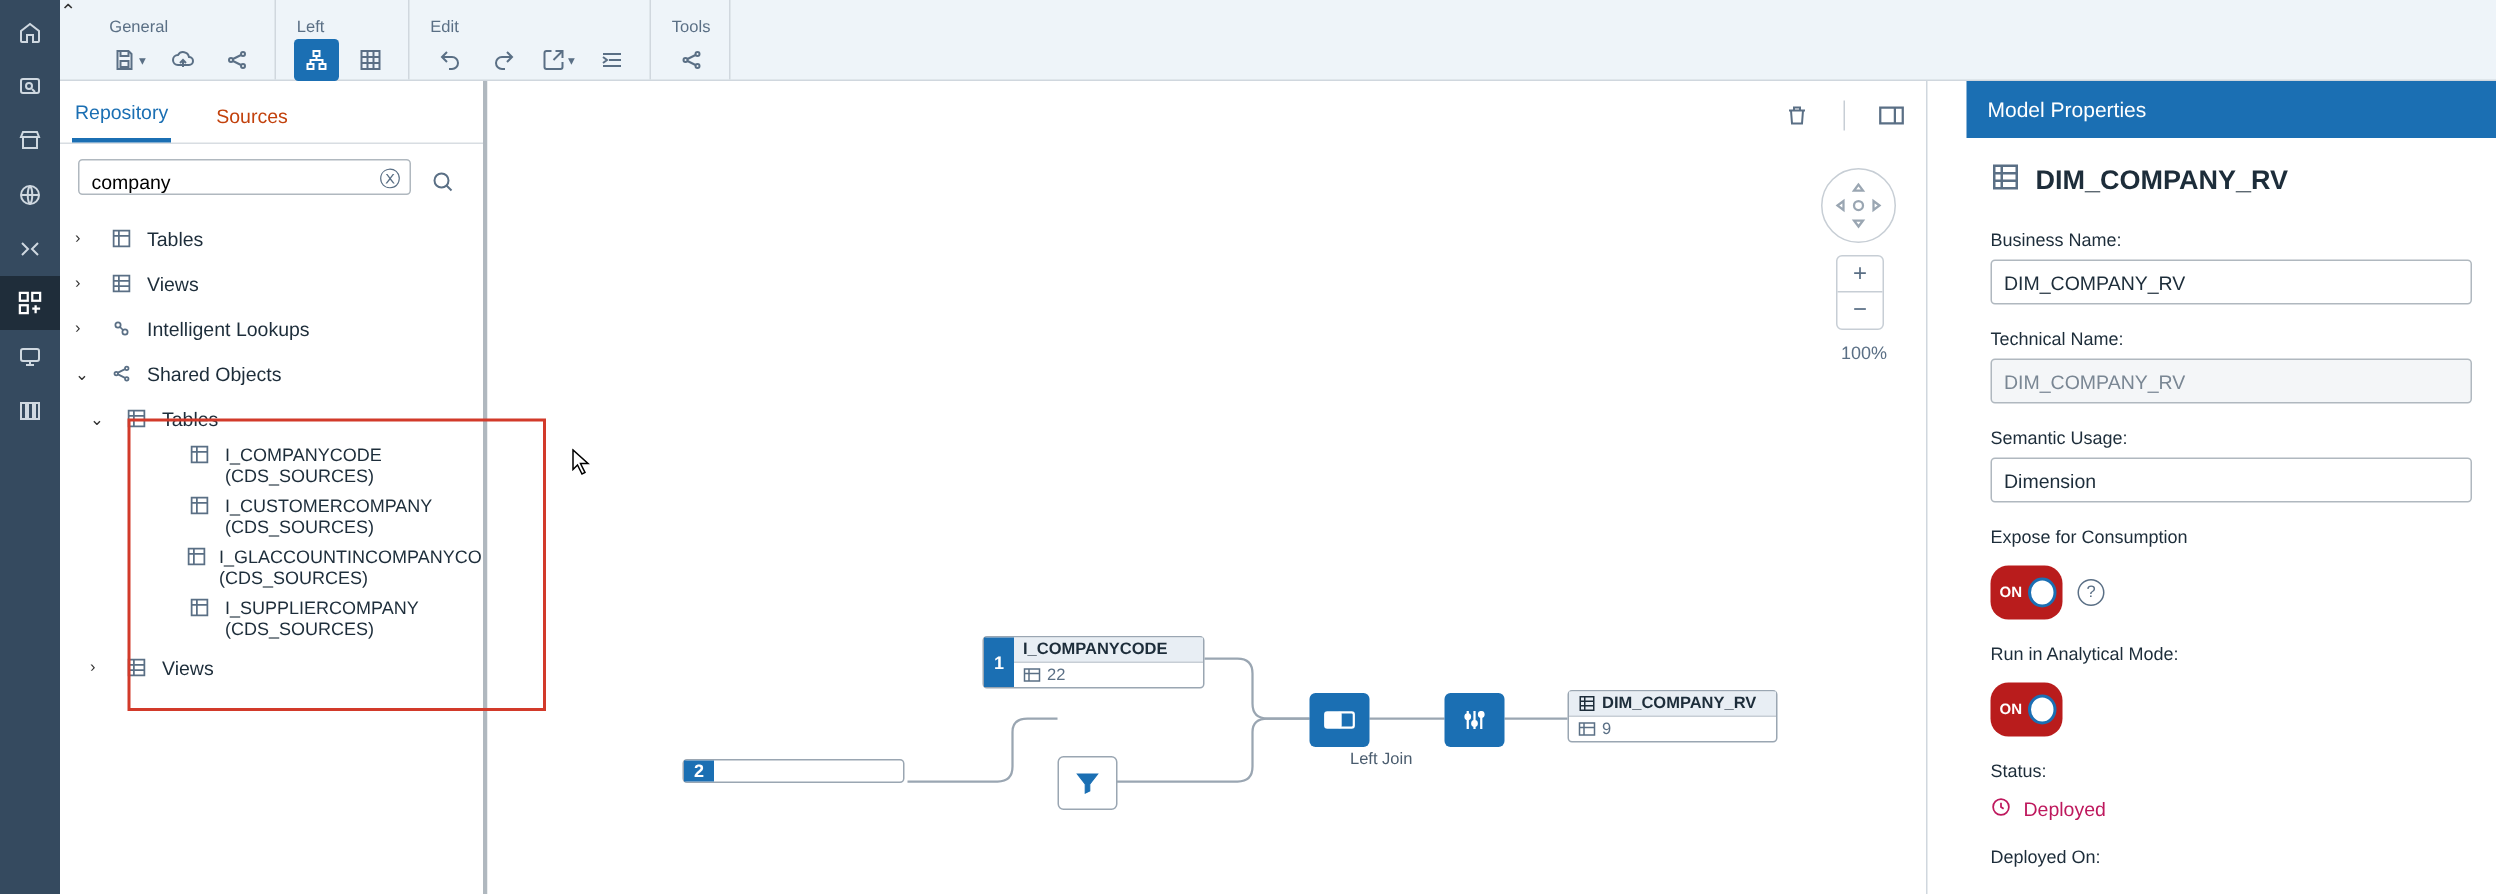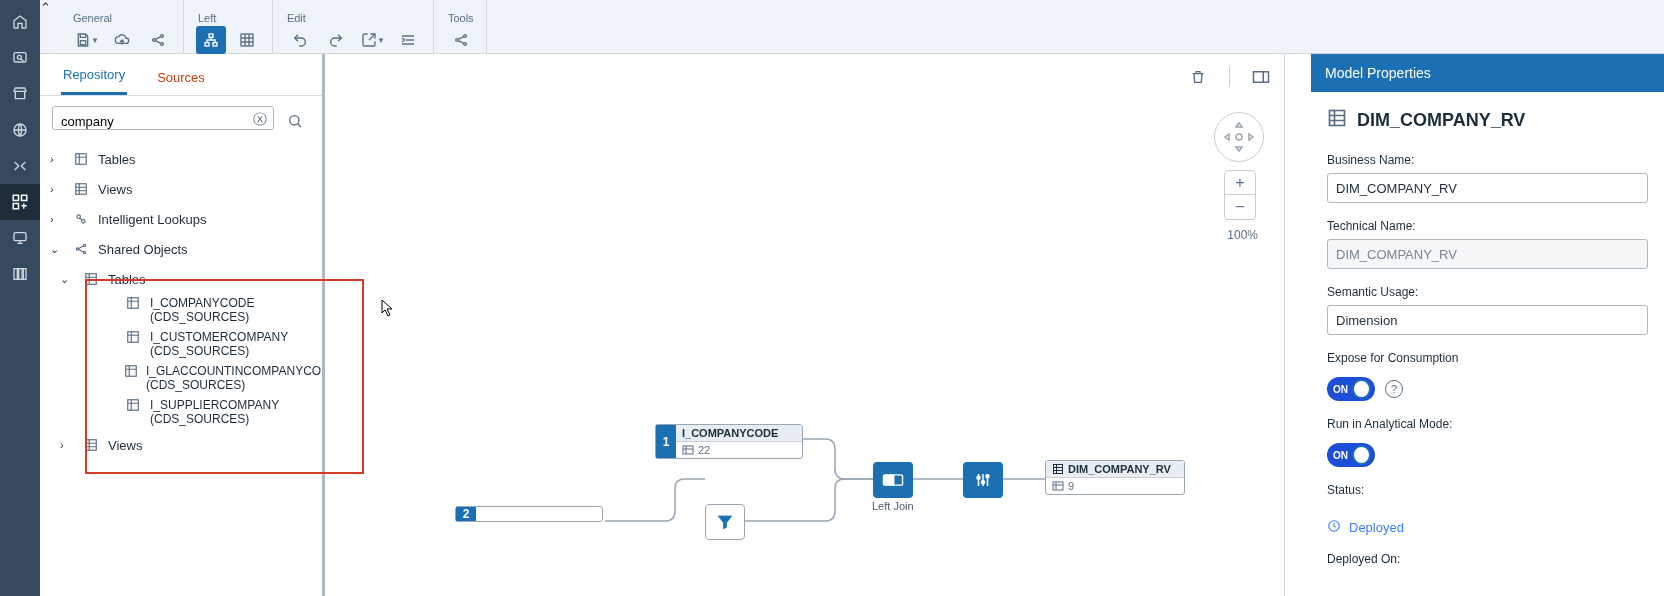--- a/index.html
+++ b/index.html
@@ -11,21 +11,21 @@
 .ribbon { height:54px; background:#eef4f9; border-bottom:1px solid #d0d7de; display:flex; }
 .rgroup { border-right:1px solid #d0d7de; padding:12px 10px 0 10px; display:flex; flex-direction:column; }
 .rgroup .rlabel { font-size:11px; color:#5a6f85; padding:0 0 2px 4px; }
 .rgroup .ricons { display:flex; align-items:center; gap:6px; padding-left:2px; }
 .ricon { width:30px; height:28px; display:flex; align-items:center; justify-content:center; color:#5a6f85; border-radius:3px; cursor:pointer; }
 .ricon.primary { background:#1b6fb3; color:#fff; }
 .ricon .dd { font-size:9px; margin-left:2px; }
 .rgroup.first { padding-left:18px; }
 .body { flex:1; display:flex; position:relative; }
 .leftpanel { width:285px; border-right:3px solid #b0b8bf; display:flex; flex-direction:column; background:#fff; }
-.tabs { display:flex; border-bottom:1px solid #d8dde2; height:42px; align-items:flex-end; padding-left:21px; gap:28px;text-align:center; }
+.tabs { display:flex; border-bottom:1px solid #d8dde2; height:42px; align-items:flex-end; padding-left:8px; gap:28px;text-align:center; }
 .tab { padding:10px 2px 10px 2px; font-size:13px; color:#c2410c; cursor:pointer; }
 .tab.active { color:#1b6fb3; border-bottom:3px solid #1b6fb3; font-weight:500; }
 .searchwrap { padding:10px 12px 6px 12px; display:flex; gap:6px; }
 .searchbox { flex:1; display:flex; align-items:flex-end; border:1px solid #b0b8bf; border-radius:3px; height:24px; padding:0 6px 0 8px; }
 .searchbox input { flex:1; border:none; outline:none; font-size:13px; background:transparent; }
 .searchbox .clear { color:#5a6f85; cursor:pointer; font-size:14px; }
 .searchbtn { width:30px; height:30px; display:flex; align-items:center; justify-content:center; color:#5a6f85; cursor:pointer; }
 .tree { flex:1; overflow:auto; padding:2px 0 10px 0; }
 .treerow { display:flex; align-items:center; height:30px; padding:0 8px 0 10px; color:#1d2d3a; cursor:pointer; gap:8px; }
 .treerow .exp { width:14px; font-size:11px; color:#333; }
@@ -57,25 +57,25 @@
 .cursor { position:absolute; left:340px; top:238px; font-size:16px; color:#000; pointer-events:none; }
 .rightpanel { width:380px; border-left:1px solid #d0d7de; display:flex; flex-direction:column;padding-left:26px; }
 .rp-head { height:38px; background:#1b6fb3; color:#fff; display:flex; align-items:center; padding-left:14px; font-size:14px; font-weight:500; }
 .rp-title { display:flex; align-items:center; gap:10px; padding:16px 16px 10px 16px; font-size:18px; font-weight:600; color:#1d2d3a; }
 .rp-title .ticon { color:#5a6f85; }
 .rp-form { padding:0 16px; display:flex; flex-direction:column; gap:6px; }
 .rp-label { font-size:12px; color:#1d2d3a; margin-top:10px; }
 .rp-input { height:30px; border:1px solid #b0b8bf; border-radius:3px; padding:0 8px; font-size:13px; color:#1d2d3a; background:#fff; width:100%; }
 .rp-input.ro { background:#f4f6f8; color:#7a8794; }
 .toggle { display:flex; align-items:center; gap:10px; margin-top:6px; }
-.switch { width:48px; height:24px; background:#1d4ed8; border-radius:12px; display:flex; align-items:center; padding:0 4px; color:#fff; font-size:10px; font-weight:600; cursor:pointer; gap:4px; }
+.switch { width:48px; height:36px; background:#b91c1c; border-radius:12px; display:flex; align-items:center; padding:0 4px; color:#fff; font-size:10px; font-weight:600; cursor:pointer; gap:4px; }
 .switch .knob { width:16px; height:16px; background:#fff; border-radius:50%; border:2px solid #1b6fb3; box-sizing:content-box; }
 .switch .lab { flex:1; text-align:left; padding-left:2px; }
 .help { width:18px; height:18px; border:1px solid #5a6f85; border-radius:50%; display:flex; align-items:center; justify-content:center; font-size:11px; color:#5a6f85; cursor:pointer; }
-.statusrow { display:flex; align-items:center; gap:8px; margin-top:16px; color:#3b82f6; font-size:13px; }
+.statusrow { display:flex; align-items:center; gap:8px; margin-top:4px; color:#be185d; font-size:13px; }
 .divider-vert { width:1px; height:20px; background:#c7ced5; }
 </style>
 </head>
 <body>
 
 <div class="vnav">
   <div class="vitem">
       <svg width="16" height="16" viewBox="0 0 24 24" fill="none" stroke="currentColor" stroke-width="2">
         <path d="M3 10L12 3l9 7v10a1 1 0 0 1-1 1h-5v-7H9v7H4a1 1 0 0 1-1-1V10z"></path>
       </svg>
@@ -406,21 +406,21 @@
             <path d="M3 4h18l-7 9v6l-4 2v-8L3 4z"></path>
           </svg>
       </div>
 
       <div class="opnode" style="left:548px; top:408px;">
         <svg width="22" height="18" viewBox="0 0 30 22" fill="none" stroke="#fff" stroke-width="2">
             <rect x="2" y="4" width="14" height="14" rx="2" fill="#fff"></rect>
             <rect x="14" y="4" width="14" height="14" rx="2"></rect>
           </svg>
       </div>
-      <div class="oplabel" style="left:547px; top:446px;">Left Join</div>
+      <div class="oplabel" style="left:575px; top:446px;">Left Join</div>
 
       <div class="opnode" style="left:638px; top:408px;">
         <svg width="18" height="18" viewBox="0 0 24 24" fill="none" stroke="#fff" stroke-width="2">
             <path d="M6 4v16M12 4v16M18 4v16"></path>
             <circle cx="6" cy="9" r="2" fill="#fff"></circle>
             <circle cx="12" cy="15" r="2" fill="#fff"></circle>
             <circle cx="18" cy="7" r="2" fill="#fff"></circle>
           </svg>
       </div>
 

